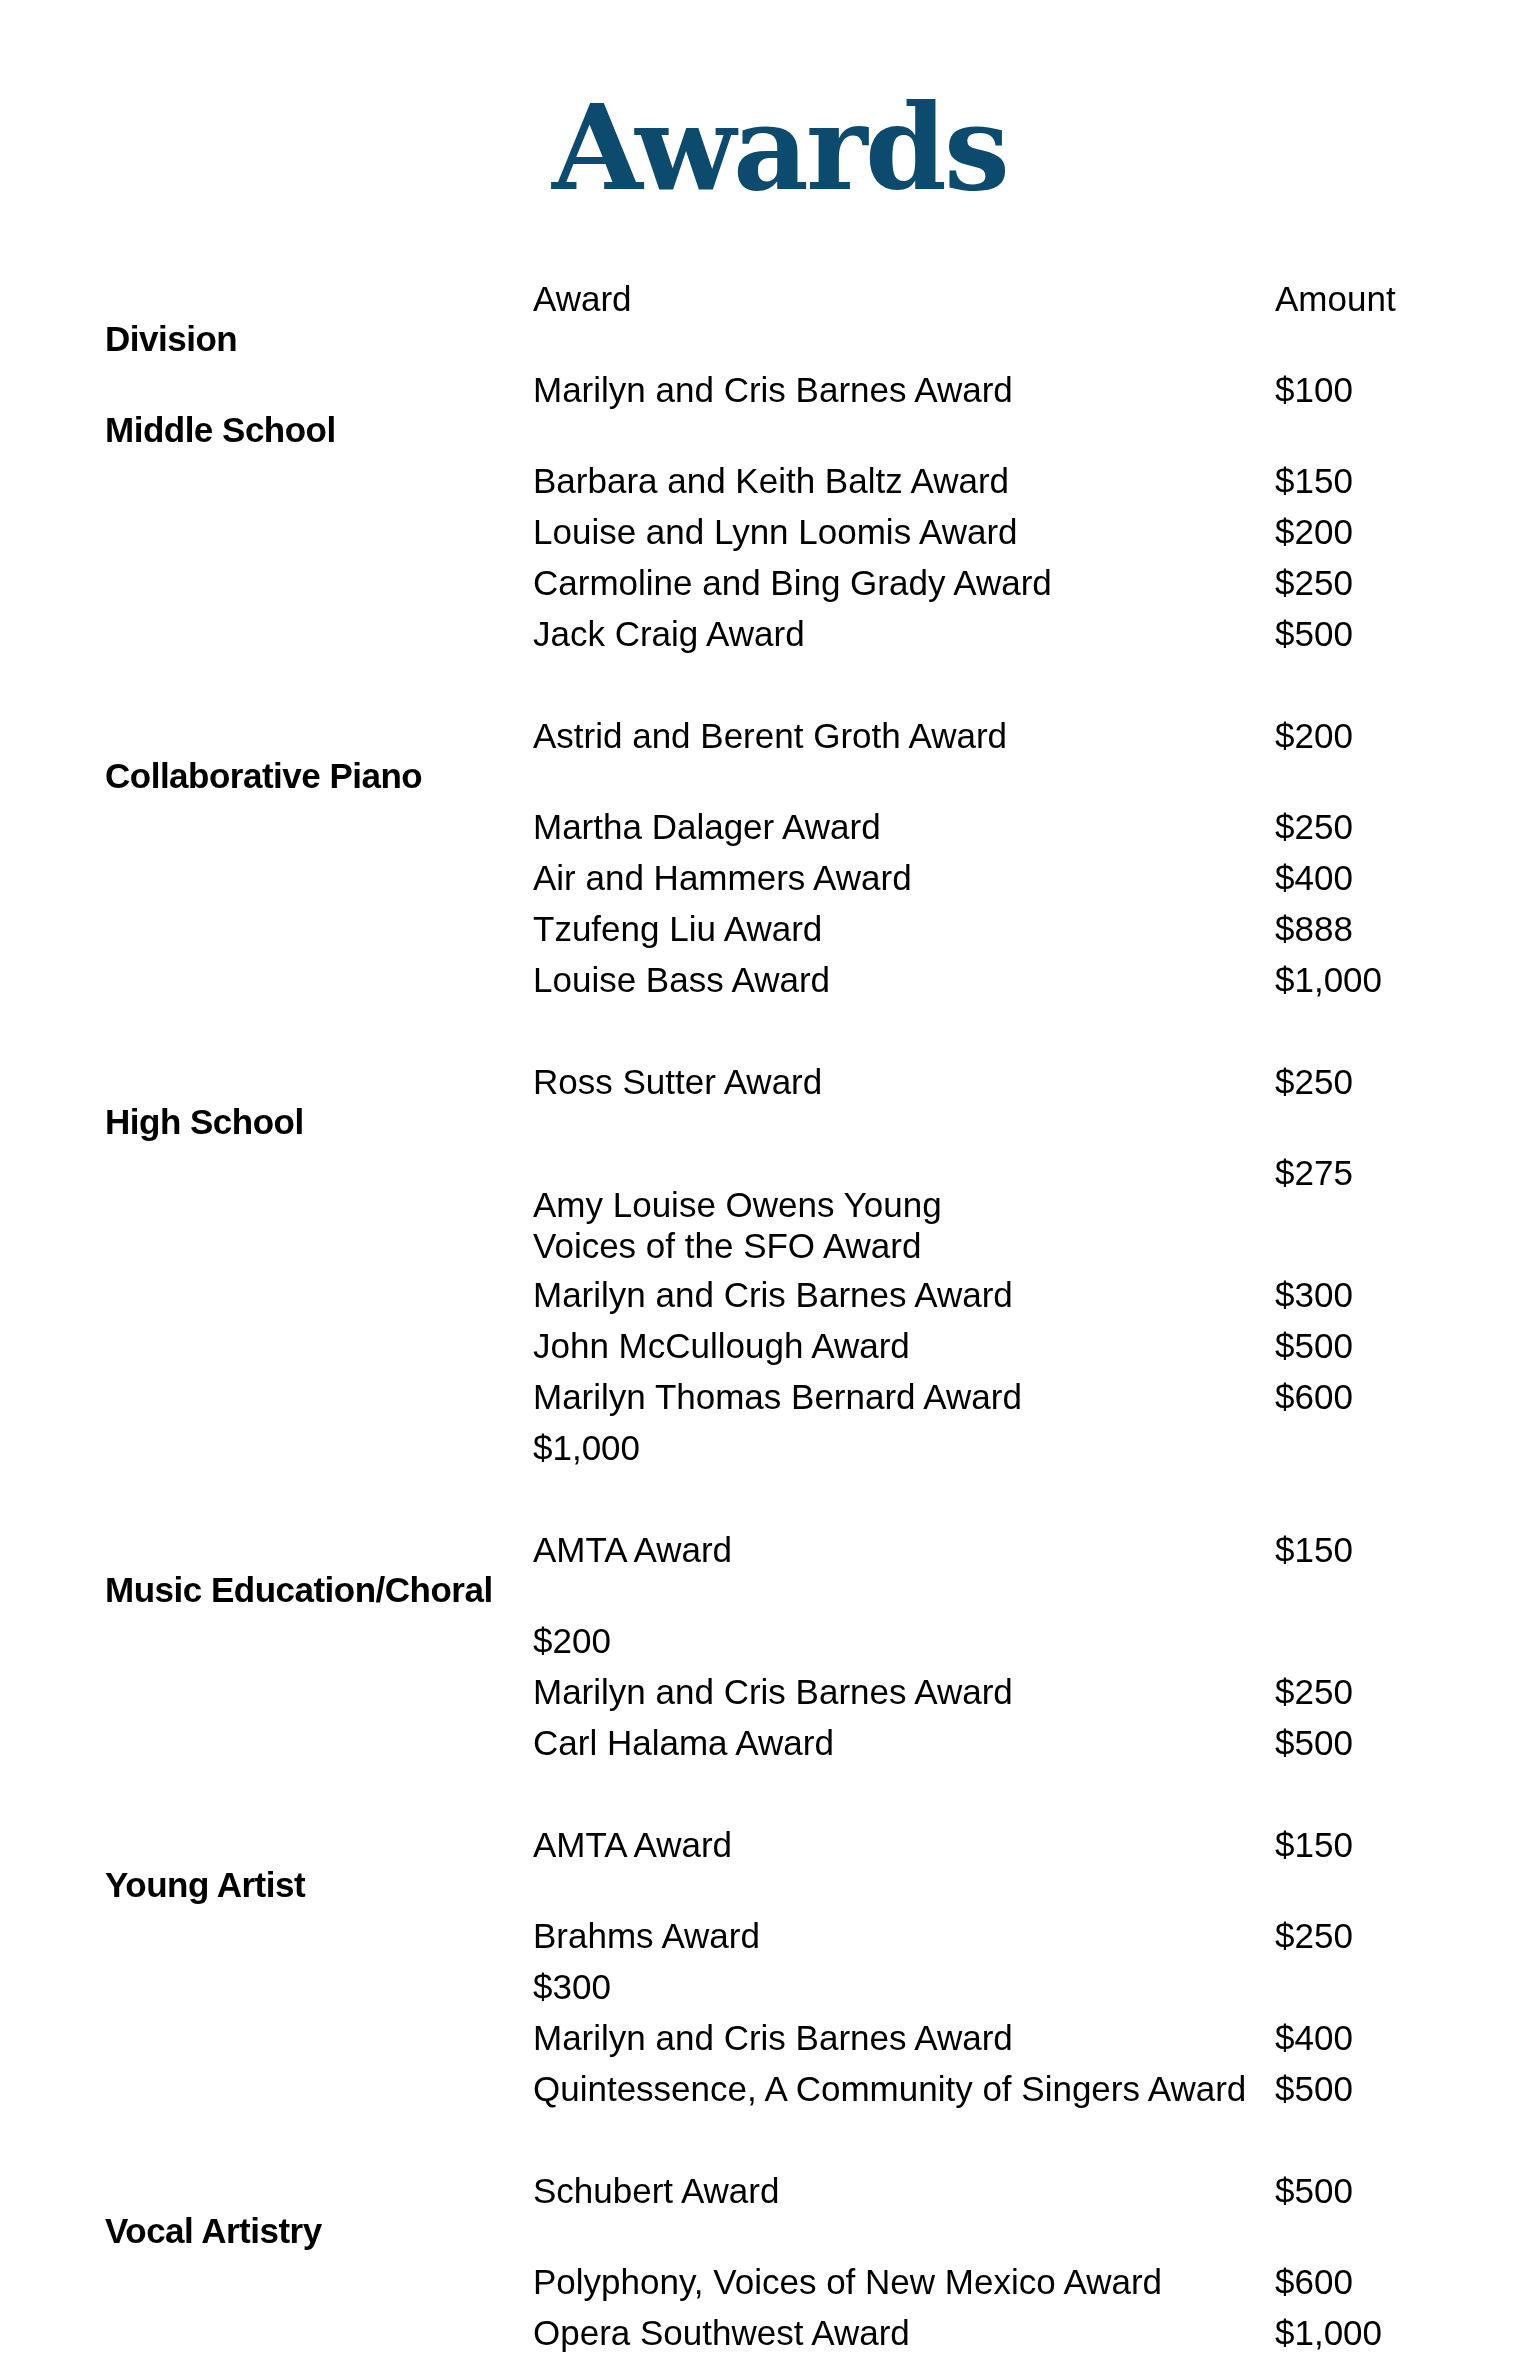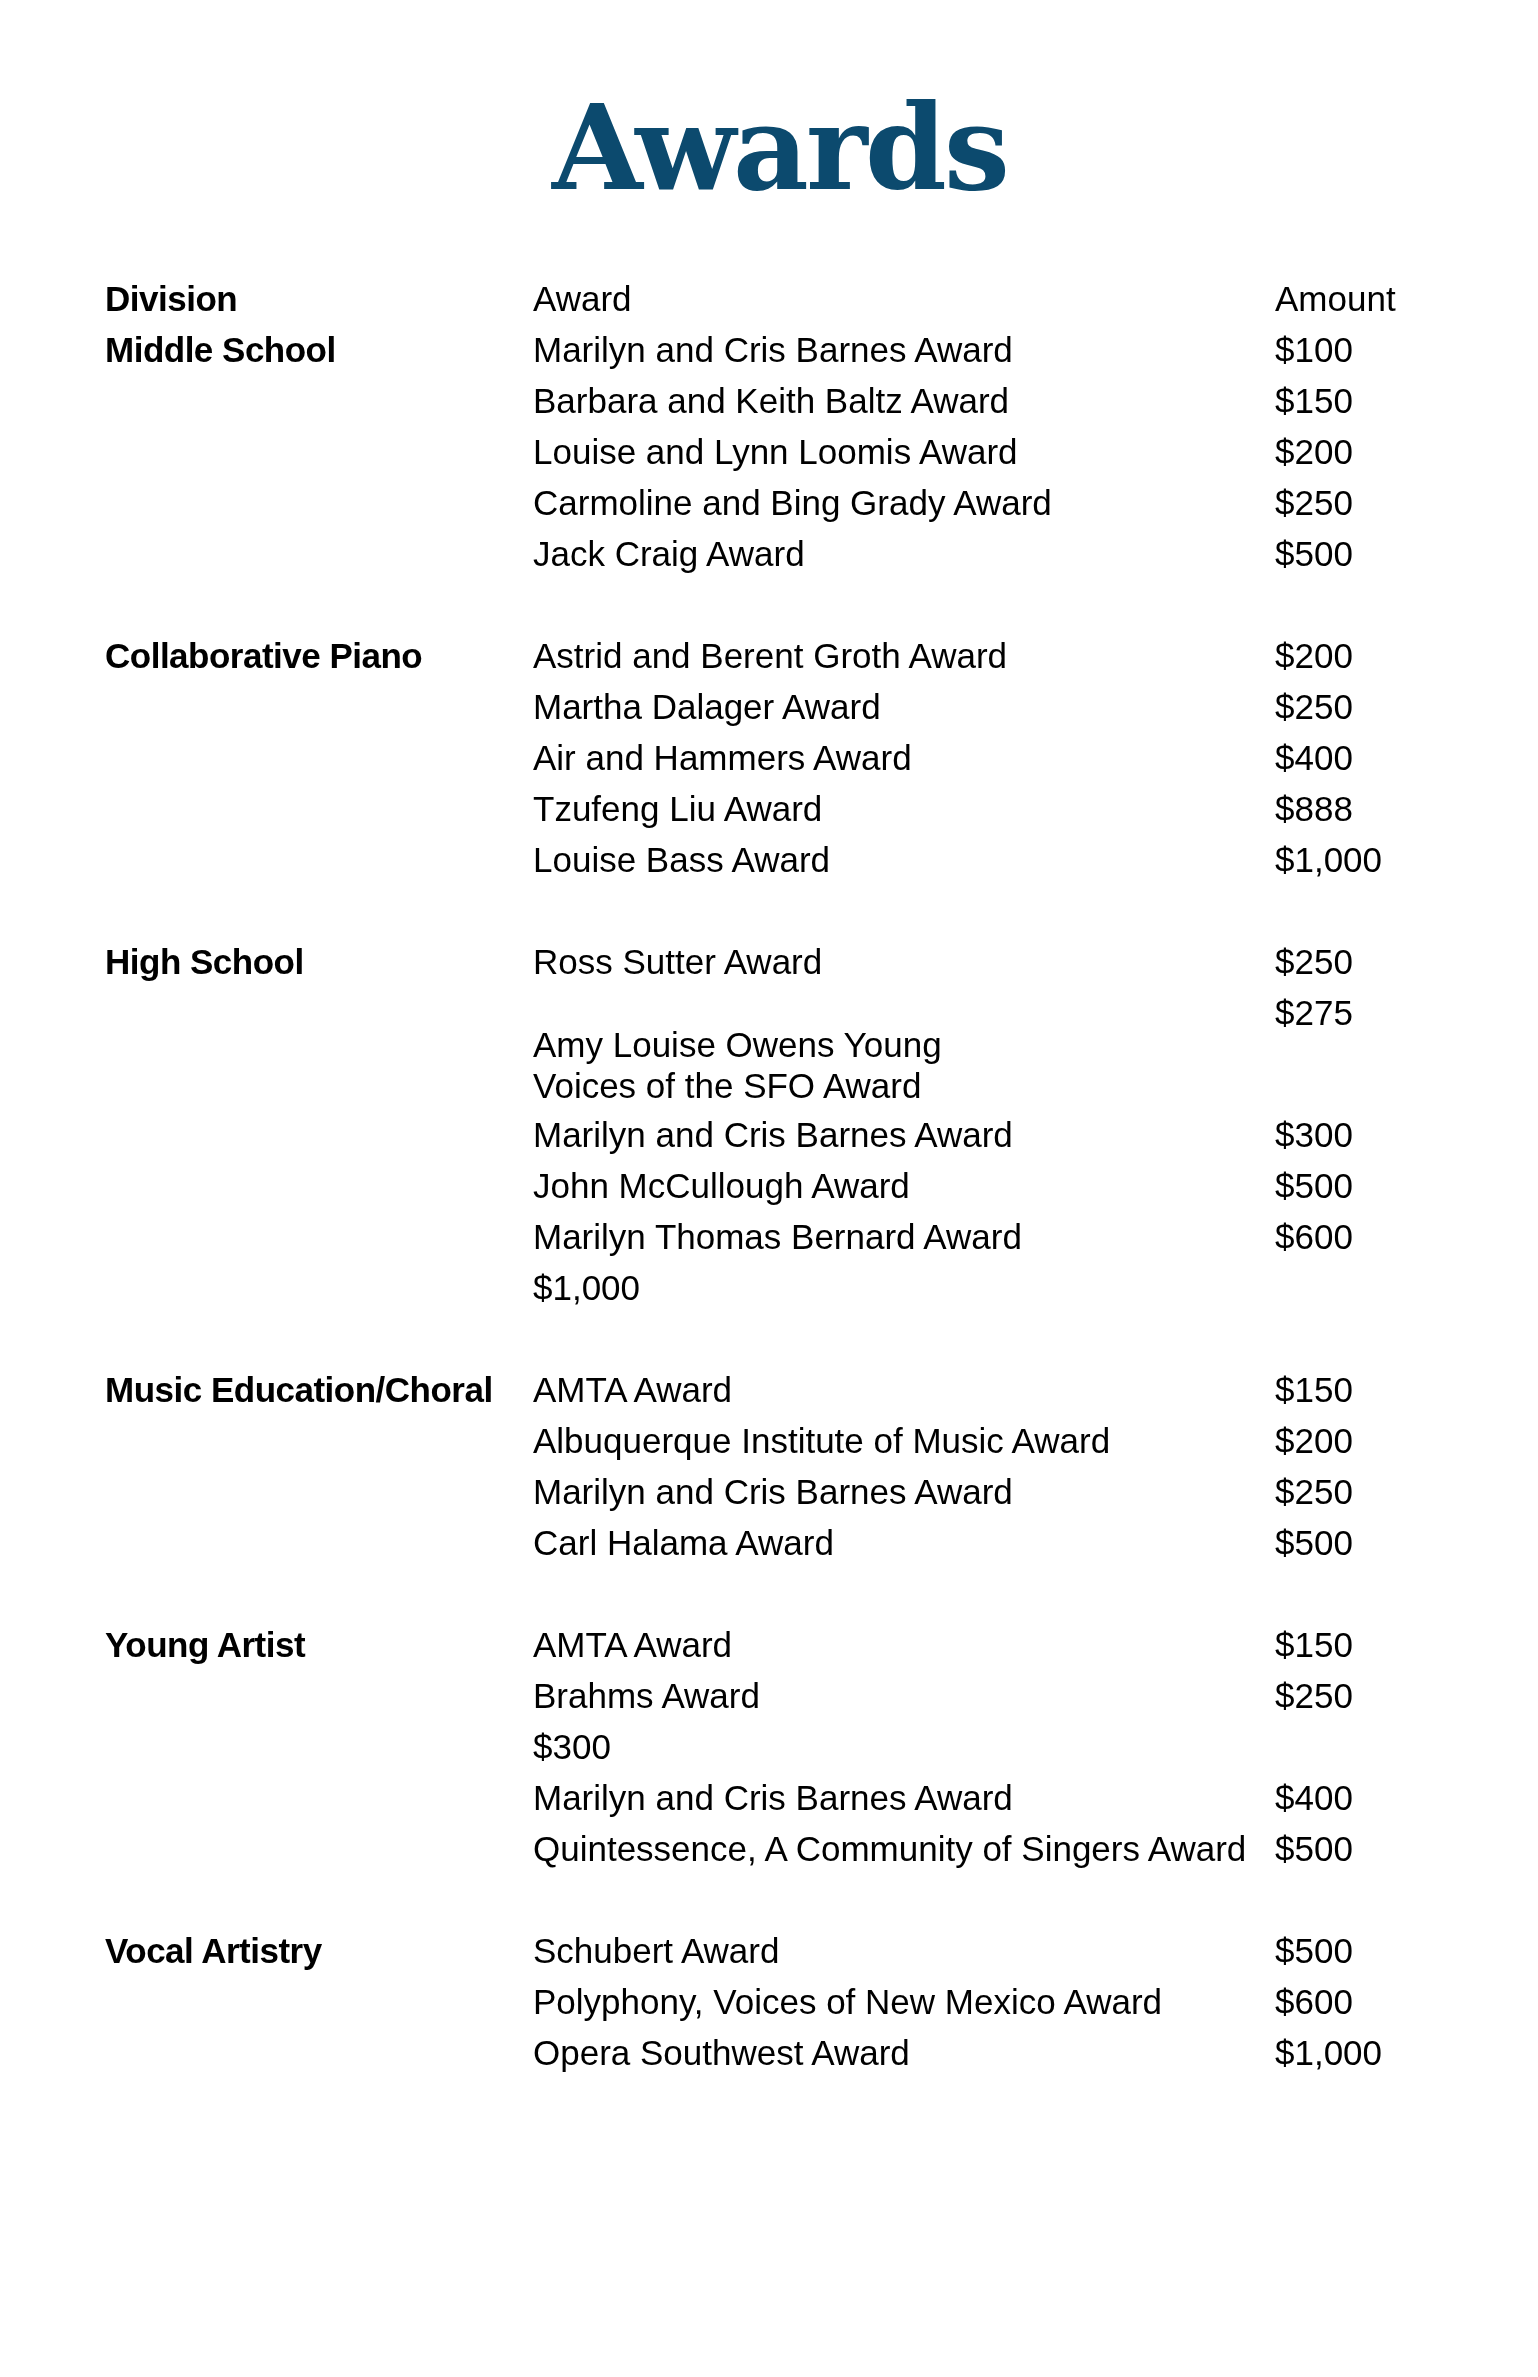--- a/index.html
+++ b/index.html
@@ -41,20 +41,21 @@
   }
   .cell {
     font-size: 35px;
     line-height: 51px;
     white-space: pre;      
     color: #000000;
   }
   .cell.division {
     font-weight: 700;
     letter-spacing: -0.5px;
+    margin-top: 40px;
   }
   .header-row .cell {
     font-weight: 700;
   }
   .cell.award, .cell.amount {
     font-weight: 400;
   }
   .section-start {
     margin-top: 51px;
   }
@@ -159,21 +160,20 @@
         <div class="cell division"></div>
         <div class="cell amount">$1,000</div>
       </div>
       <div class="row section-start">
         <div class="cell division">Music Education/Choral</div>
         <div class="cell award">AMTA Award</div>
         <div class="cell amount">$150</div>
       </div>
       <div class="row">
         <div class="cell division"></div>
-        <div class="cell award">Albuquerque Institute of Music Award</div>
         <div class="cell amount">$200</div>
       </div>
       <div class="row">
         <div class="cell division"></div>
         <div class="cell award">Marilyn and Cris Barnes Award</div>
         <div class="cell amount">$250</div>
       </div>
       <div class="row">
         <div class="cell division"></div>
         <div class="cell award">Carl Halama Award</div>

